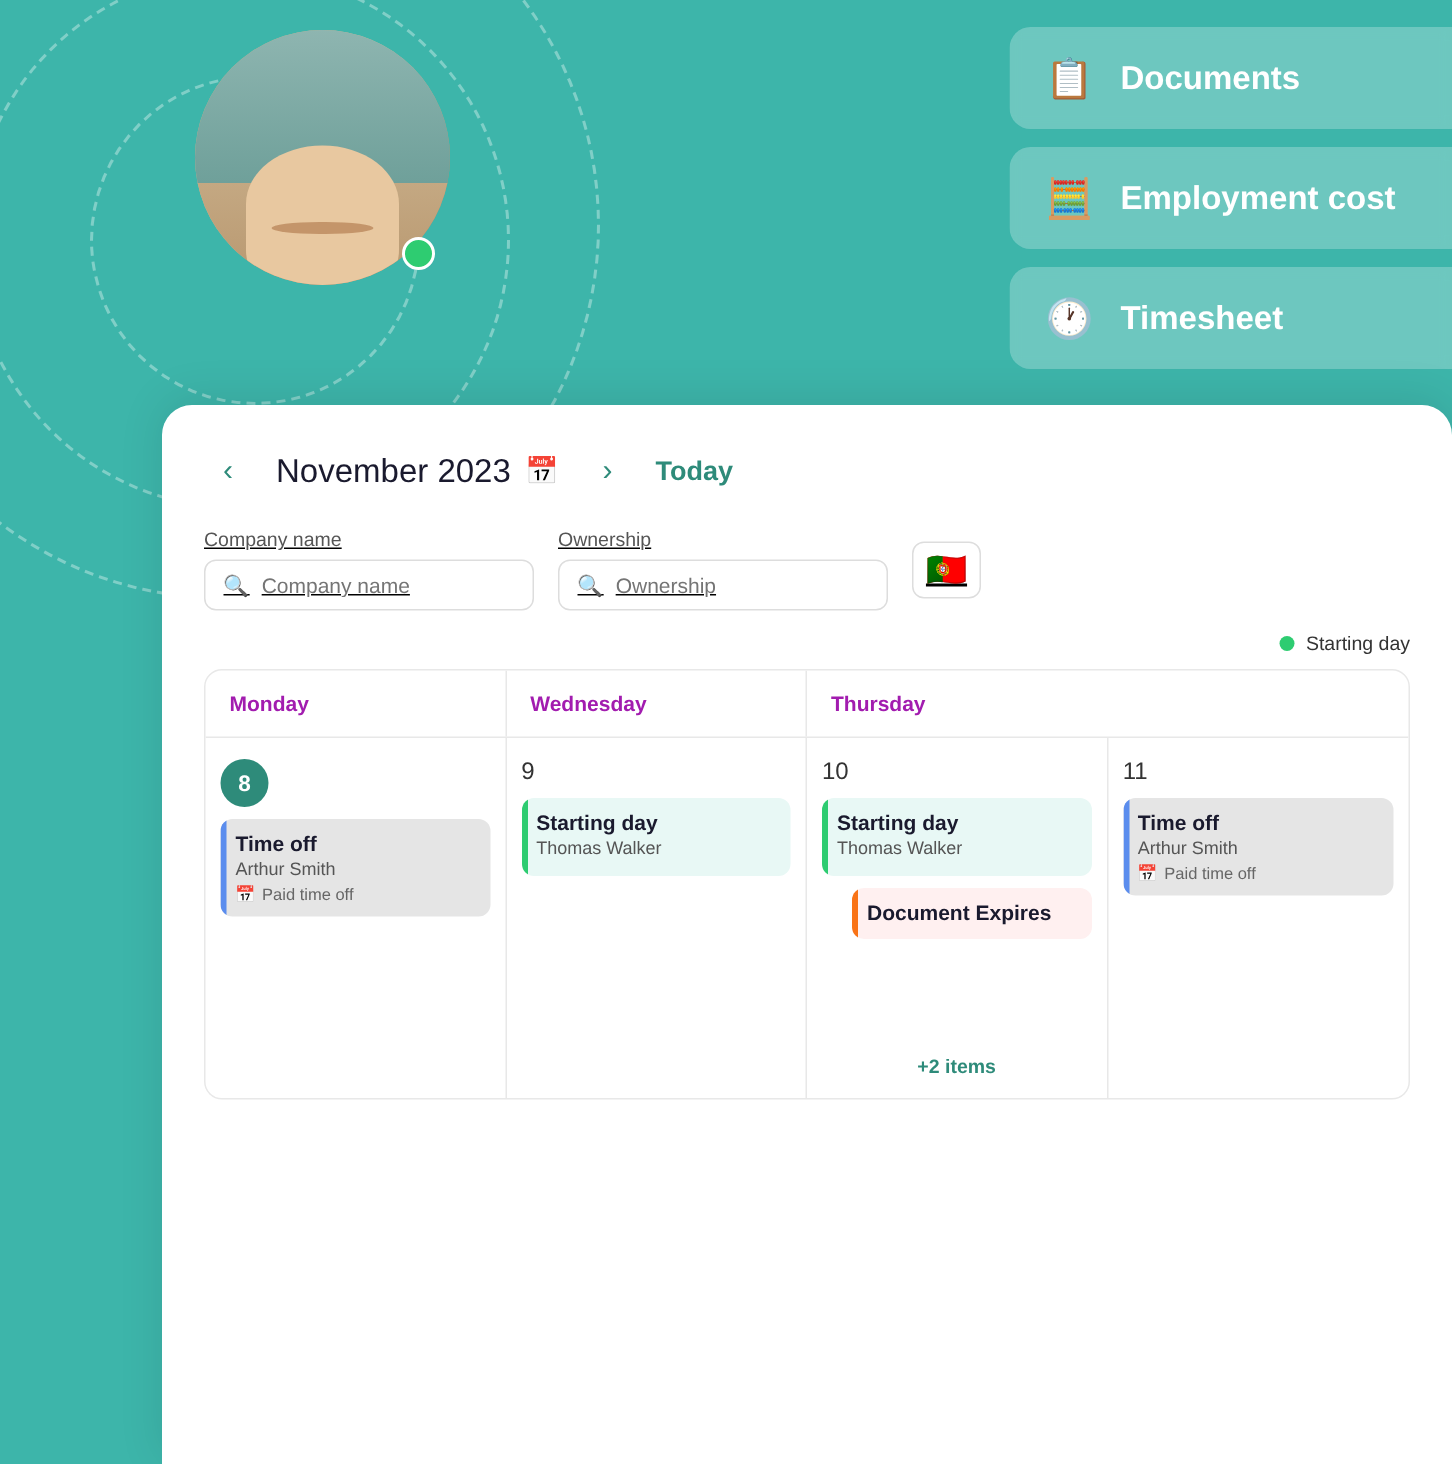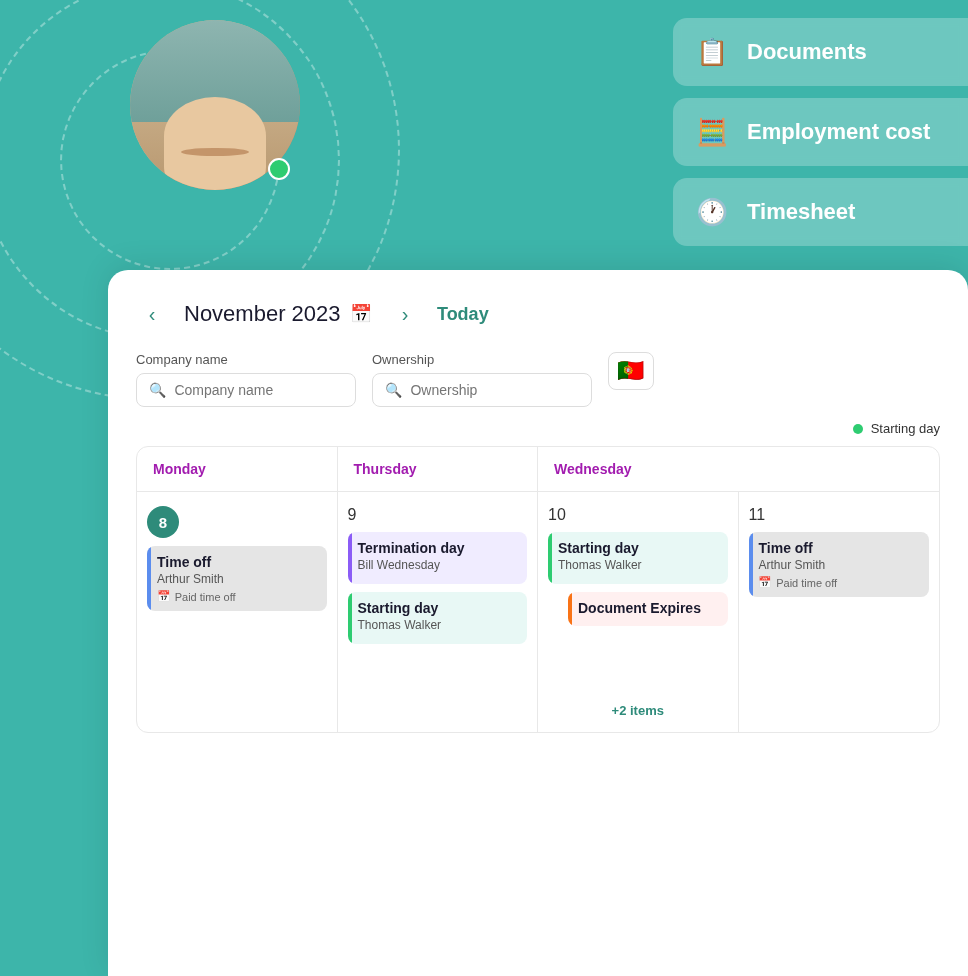--- a/index.html
+++ b/index.html
@@ -169,21 +169,22 @@
       background: none;
       border: none;
       cursor: pointer;
     }
 
     
     .filters-row {
       display: flex;
       gap: 16px;
       margin-bottom: 14px;
-      align-items: flex-start;
+      align-items: center;
+      text-decoration: underline;
     }
     .filter-group {
       display: flex;
       flex-direction: column;
       gap: 6px;
     }
     .filter-label {
       font-size: 13px;
       color: #555;
       font-weight: 500;
@@ -420,44 +421,40 @@
 
   <div class="legend-row">
     <div class="legend-dot"></div>
     <span class="legend-text">Starting day</span>
   </div>
 
   <div class="calendar-grid">
 
     <div class="cal-head-row">
       <div class="cal-head-cell">Monday</div>
+      <div class="cal-head-cell">Wednesday</div>
       <div class="cal-head-cell">Thursday</div>
-      <div class="cal-head-cell">Wednesday</div>
     </div>
 
     <div class="cal-body-row">
 
       <div class="cal-cell">
         <span class="cal-date today">8</span>
         <div class="event-card time-off">
           <div class="event-title">Time off</div>
           <div class="event-subtitle">Arthur Smith</div>
           <div class="event-meta">
             <span class="event-meta-icon">📅</span>
             <span>Paid time off</span>
           </div>
         </div>
       </div>
 
       <div class="cal-cell">
         <span class="cal-date">9</span>
-        <div class="event-card termination">
-          <div class="event-title">Termination day</div>
-          <div class="event-subtitle">Bill Wednesday</div>
-        </div>
         <div class="event-card starting">
           <div class="event-title">Starting day</div>
           <div class="event-subtitle">Thomas Walker</div>
         </div>
       </div>
 
       <div class="cal-cell">
         <span class="cal-date">10</span>
         <div class="event-card starting">
           <div class="event-title">Starting day</div>

